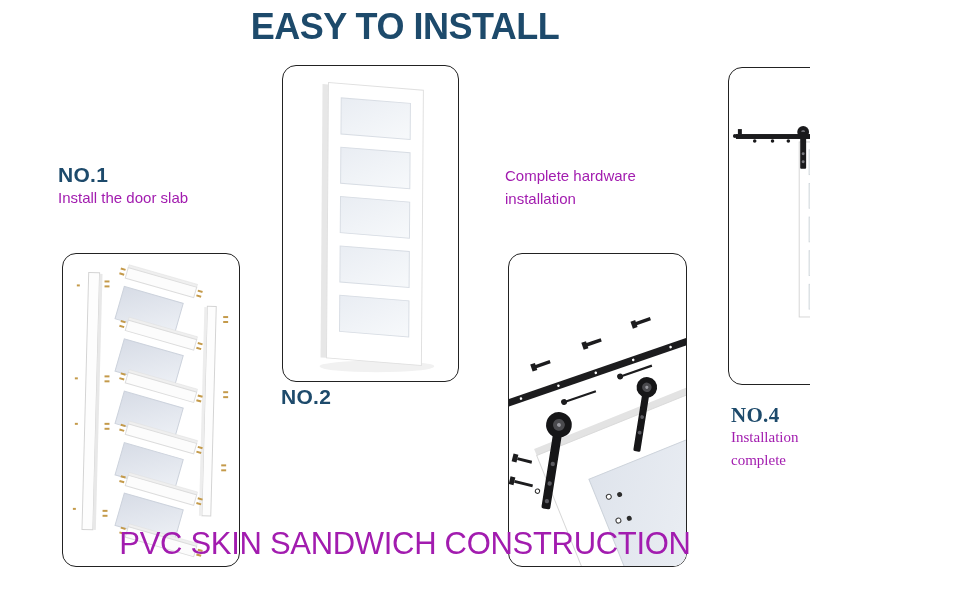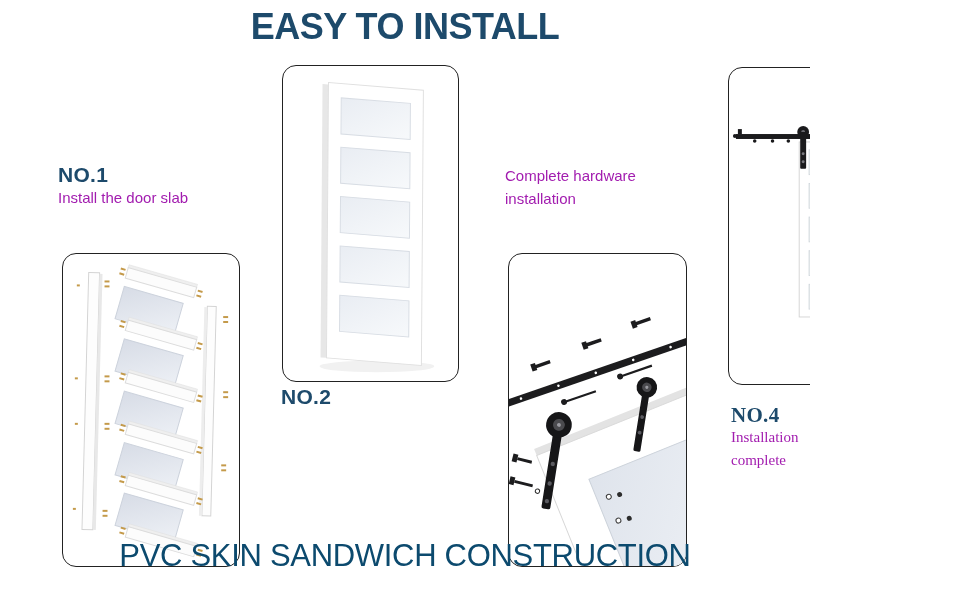--- a/index.html
+++ b/index.html
@@ -27,23 +27,23 @@
   .img-box{
     position:absolute;background:#ffffff;border:1px solid #222222;
     border-radius:14px;overflow:hidden;box-sizing:border-box;
   }
   #box1{left:62px;top:253px;width:178px;height:314px;}
   #box2{left:282px;top:65px;width:177px;height:317px;}
   #box3{left:508px;top:253px;width:179px;height:314px;}
   #box4{left:728px;top:67px;width:180px;height:318px;}
   .img-box svg{display:block;width:100%;height:100%;}
   .bottom-title{
-    position:absolute;left:0;right:0;top:522px;margin:16px;
+    position:absolute;left:0;right:0;top:522px;margin:4px;
     text-align:center;font-size:31px;font-weight:400;letter-spacing:-0.3px;
-    color:#0c4a6e;z-index:5;
+    color:#a21caf;z-index:5;
   }
 </style>
 </head>
 <body>
 
 <div class="canvas">
 
   <h1 class="main-title">EASY TO INSTALL</h1>
 
   <div class="step-label" id="label1">

